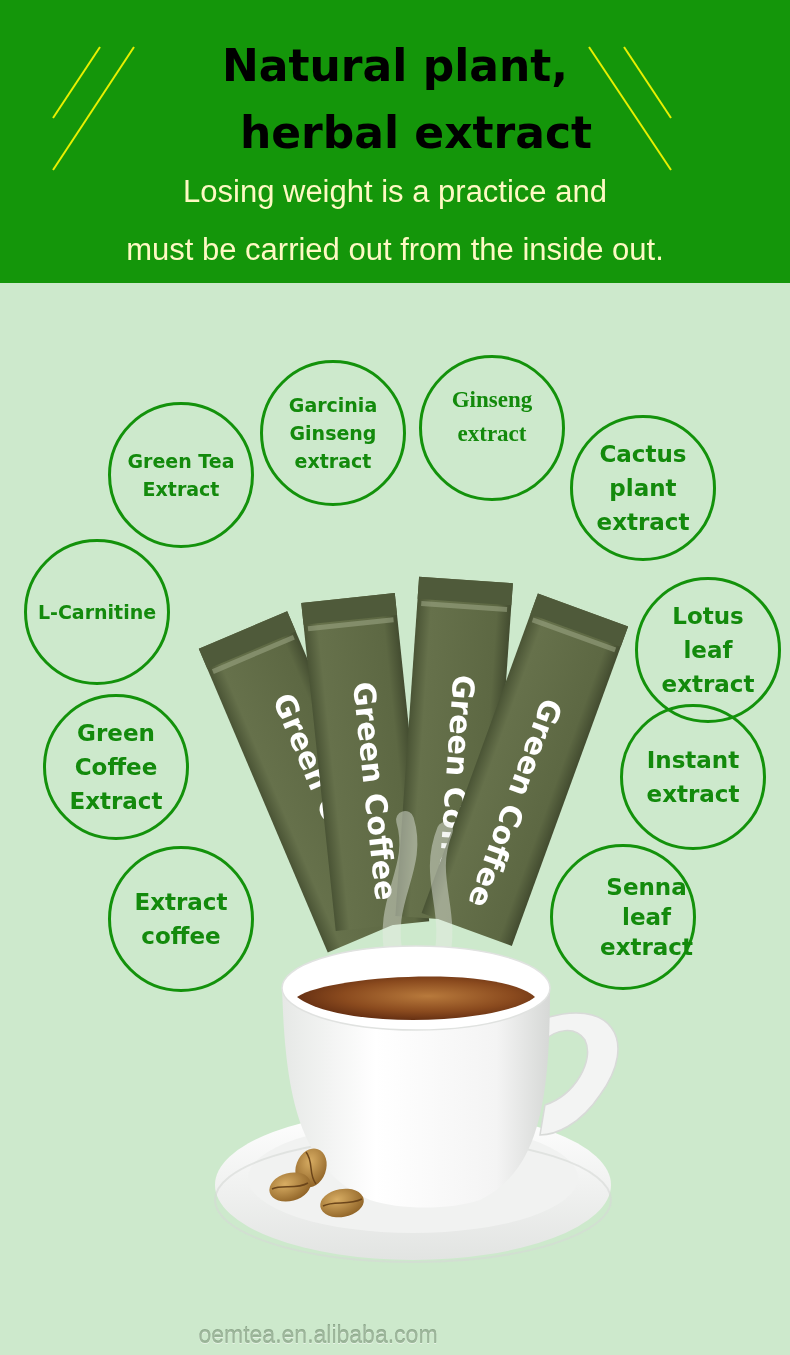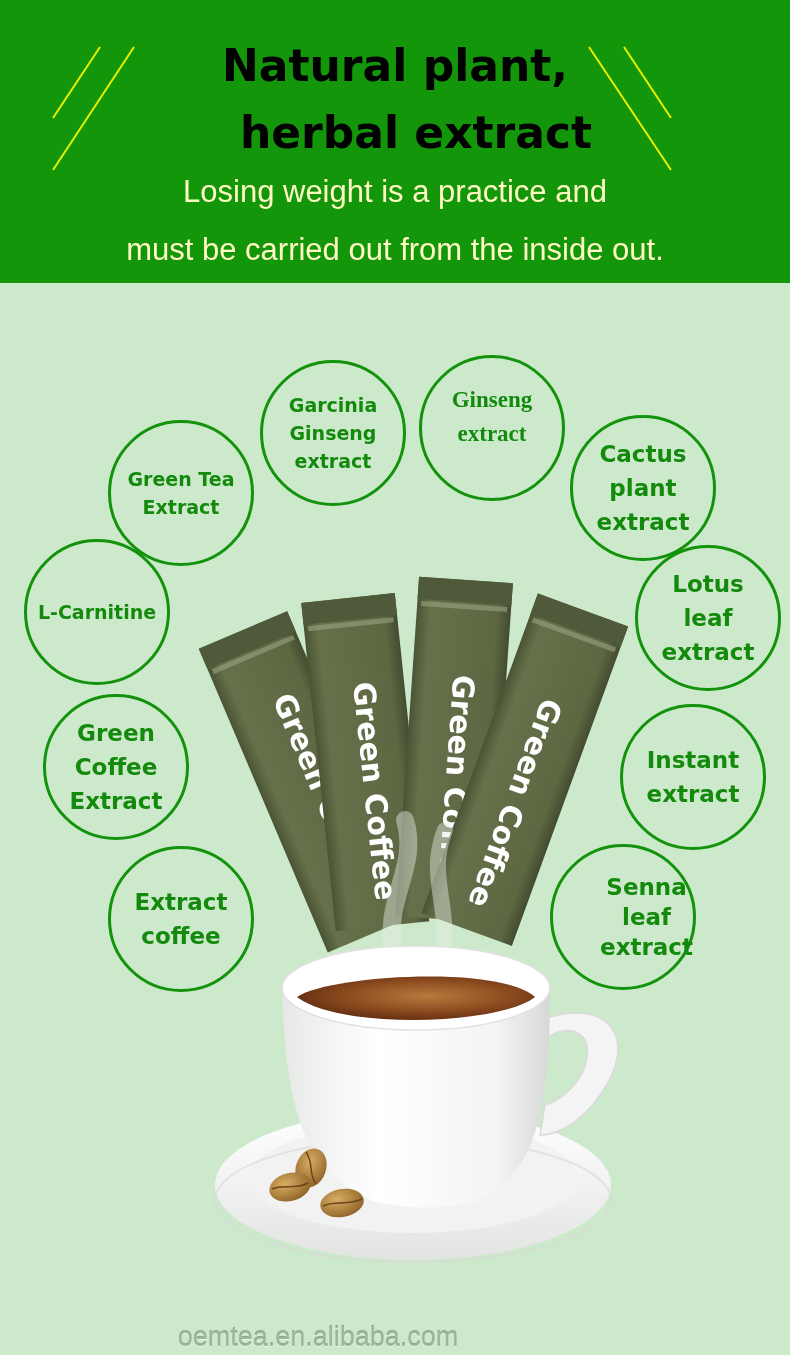--- a/index.html
+++ b/index.html
@@ -8,21 +8,21 @@
   .banner .deco{position:absolute;top:0;left:0;}
   .title{position:absolute;left:0;width:790px;text-align:center;color:#000000;font-family:"DejaVu Sans",sans-serif;font-weight:bold;font-size:44px;letter-spacing:0px;line-height:56px;}
   .t1{top:38px;}
   .t2{top:105px;padding-left:21px;}
   .subtitle{position:absolute;left:0;width:790px;text-align:center;color:#fef9c3;font-family:"Liberation Sans",sans-serif;font-size:31px;line-height:40px;}
   .s1{top:172px;}
   .s2{top:230px;}
   .circle{position:absolute;border:3px solid #13920b;border-radius:50%;box-sizing:border-box;display:flex;align-items:center;justify-content:center;text-align:center;color:#138a0c;font-family:"DejaVu Sans",sans-serif;font-weight:bold;}
   .circle span{display:block;}
   .stage{position:absolute;left:0;top:0;}
-  .watermark{position:absolute;left:0;width:636px;top:1322px;text-align:center;color:#9cb69a;font-family:"Liberation Sans",sans-serif;font-size:27px;text-shadow:0 1px 0 #e6f3e5, 0 -1px 0 #8fa88d;}
+  .watermark{position:absolute;left:0;width:636px;top:1322px;text-align:center;color:#9cb69a;font-family:"Liberation Sans",sans-serif;font-size:23px;text-shadow:0 1px 0 #e6f3e5, 0 -1px 0 #8fa88d;}
 </style>
 </head>
 <body>
 
 <div class="banner">
   <svg class="deco" width="790" height="283">
     <line x1="53" y1="118" x2="100" y2="47" stroke="#e8f000" stroke-width="2"></line>
     <line x1="53" y1="170" x2="134" y2="47" stroke="#e8f000" stroke-width="2"></line>
     <line x1="589" y1="47" x2="671" y2="170" stroke="#e8f000" stroke-width="2"></line>
     <line x1="624" y1="47" x2="671" y2="118" stroke="#e8f000" stroke-width="2"></line>
@@ -111,21 +111,21 @@
   <g>
     <ellipse cx="311" cy="1168" rx="15" ry="20" fill="url(#beanGrad)" transform="rotate(20 311 1168)"></ellipse>
     <path d="M306 1152 C 314 1162, 308 1174, 316 1184" stroke="#6b451a" stroke-width="1.5" fill="none"></path>
     <ellipse cx="290" cy="1187" rx="21" ry="14" fill="url(#beanGrad)" transform="rotate(-15 290 1187)"></ellipse>
     <path d="M272 1189 C 282 1184, 296 1190, 308 1183" stroke="#6b451a" stroke-width="1.5" fill="none"></path>
     <ellipse cx="342" cy="1203" rx="22" ry="14" fill="url(#beanGrad)" transform="rotate(-10 342 1203)"></ellipse>
     <path d="M323 1206 C 334 1200, 348 1206, 362 1199" stroke="#6b451a" stroke-width="1.5" fill="none"></path>
   </g>
 </svg>
 
-<div class="circle" style="left:108px;top:420px;width:146px;height:146px;font-size:19px;line-height:28px;">
+<div class="circle" style="left:108px;top:402px;width:146px;height:146px;font-size:19px;line-height:28px;">
   <div>
       <span>Green Tea</span>
       <span>Extract</span>
     </div>
 </div>
 <div class="circle" style="left:260px;top:360px;width:146px;height:146px;font-size:19px;line-height:28px;">
   <div>
       <span>Garcinia</span>
       <span>Ginseng</span>
       <span>extract</span>
@@ -142,21 +142,21 @@
       <span>Cactus</span>
       <span>plant</span>
       <span>extract</span>
     </div>
 </div>
 <div class="circle" style="left:24px;top:539px;width:146px;height:146px;font-size:19px;line-height:28px;">
   <div>
       <span>L-Carnitine</span>
     </div>
 </div>
-<div class="circle" style="left:635px;top:545px;width:146px;height:146px;font-size:23px;line-height:34px;">
+<div class="circle" style="left:635px;top:577px;width:146px;height:146px;font-size:23px;line-height:34px;">
   <div>
       <span>Lotus</span>
       <span>leaf</span>
       <span>extract</span>
     </div>
 </div>
 <div class="circle" style="left:43px;top:694px;width:146px;height:146px;font-size:23px;line-height:34px;">
   <div>
       <span>Green</span>
       <span>Coffee</span>

